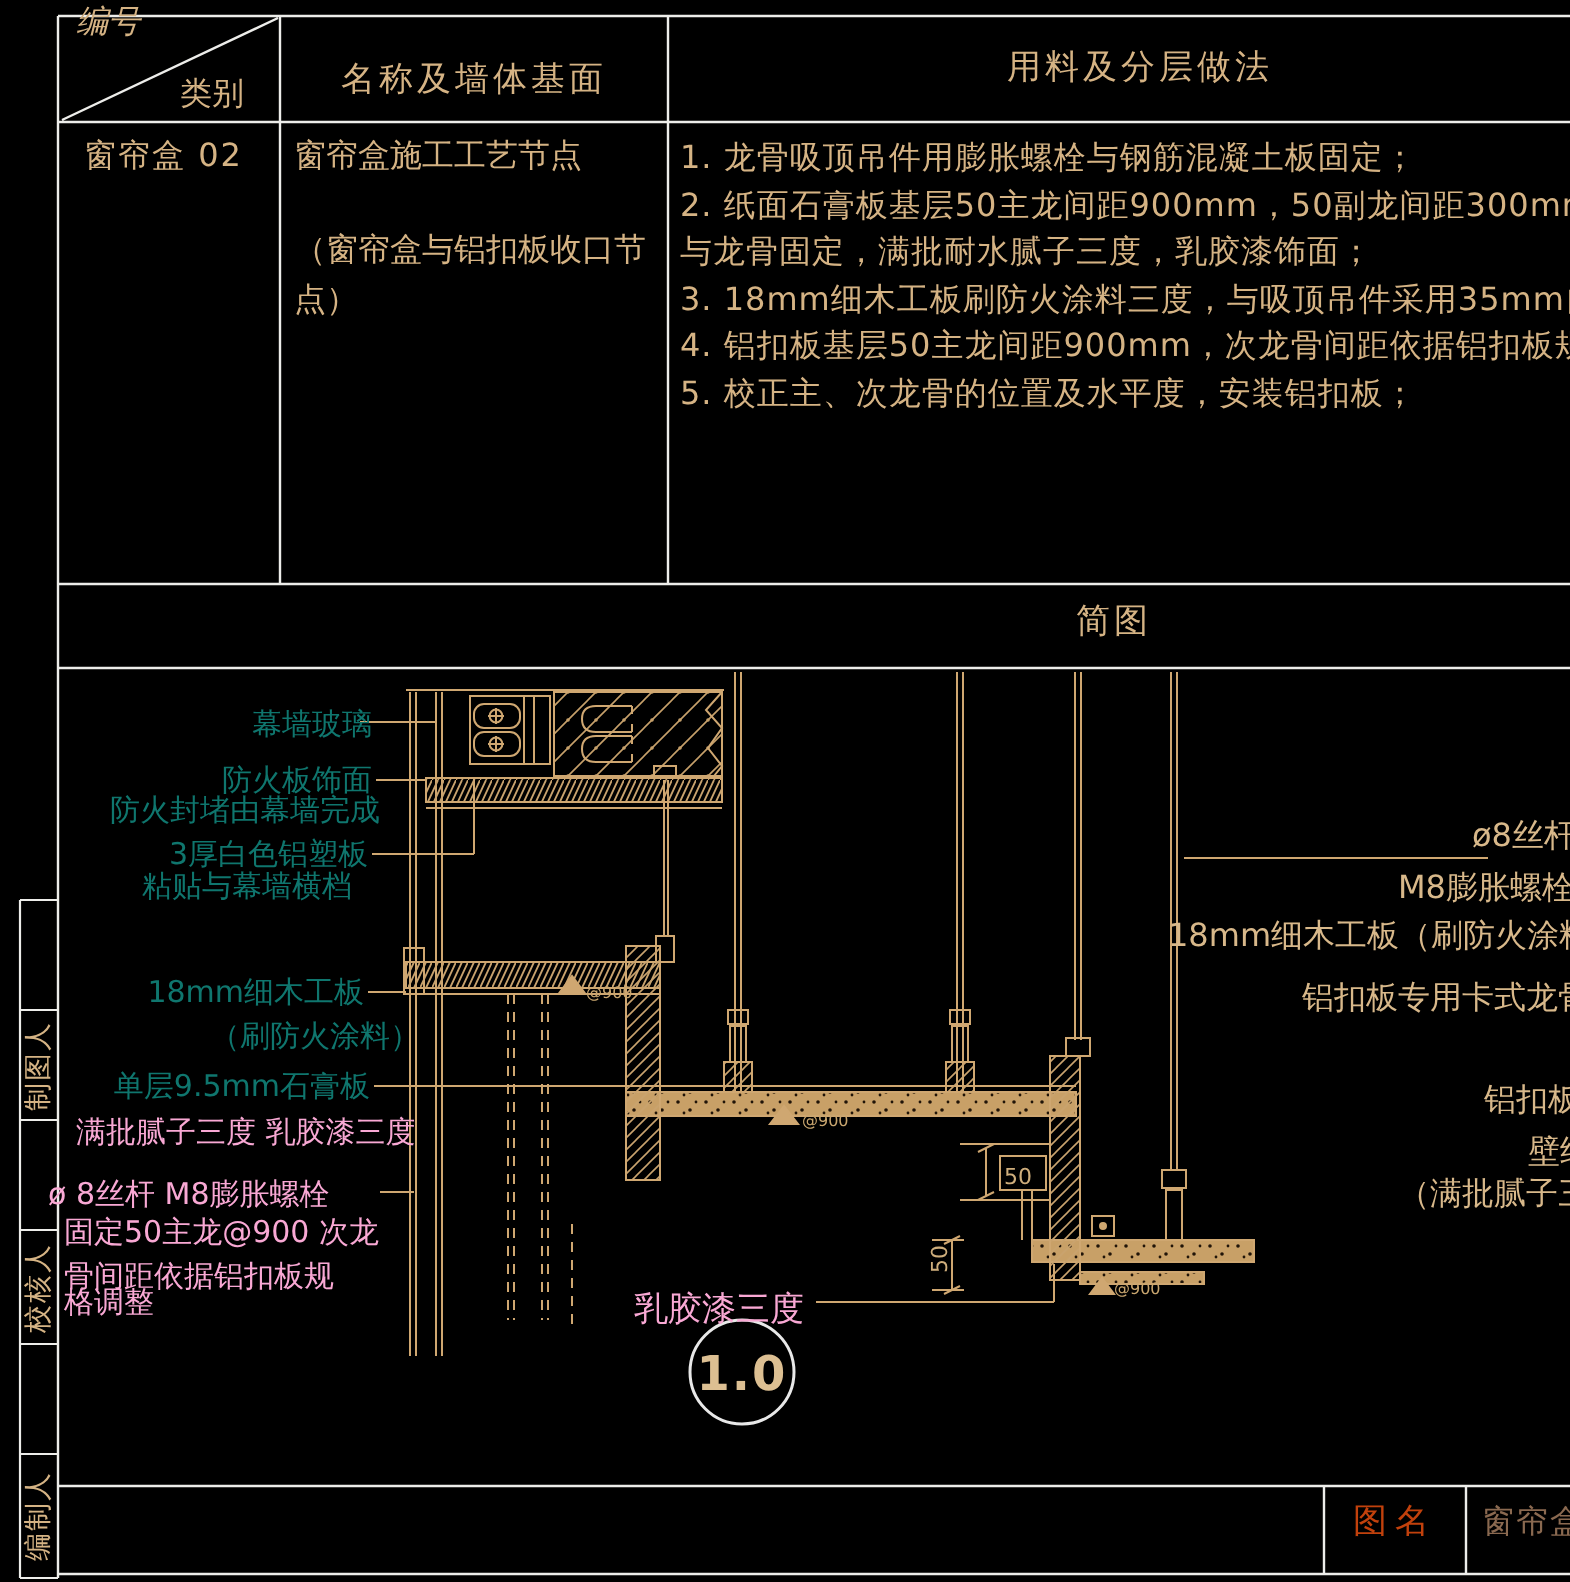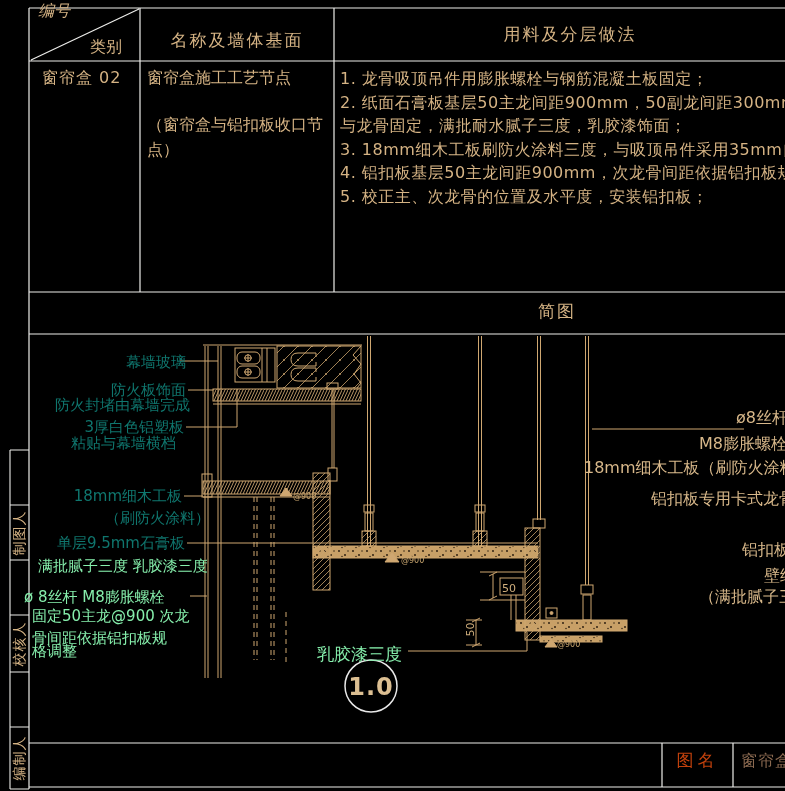--- a/index.html
+++ b/index.html
@@ -4,21 +4,21 @@
 <style>
   html,body{margin:0;padding:0;background:#000;}
   #sheet{position:relative;width:785px;height:791px;background:#000;overflow:hidden;
          font-family:"DejaVu Sans",sans-serif;color:#d5b384;}
   #sheet *{box-sizing:border-box;}
   svg{position:absolute;left:0;top:0;}
   .txt{position:absolute;white-space:nowrap;color:#d5b384;font-size:16px;line-height:1.15;}
   .hdr{font-size:17px;letter-spacing:2px;text-align:center;}
   .steps .txt{font-size:16px;letter-spacing:0.5px;}
   .lblL{position:absolute;white-space:nowrap;color:#0f766e;font-size:15px;text-align:right;}
-  .lblF{position:absolute;white-space:nowrap;color:#86efac;font-size:15px;}
+  .lblF{position:absolute;white-space:nowrap;color:#f9a8d4;font-size:15px;}
   .lblR{position:absolute;white-space:nowrap;color:#d8b88a;font-size:16px;}
   .tiny{position:absolute;white-space:nowrap;color:#c9a66f;font-size:8px;}
   .dim{position:absolute;white-space:nowrap;color:#cfae7c;font-size:11px;}
   .side-cell{position:absolute;left:10px;width:19px;display:flex;align-items:center;justify-content:center;}
   .side-cell span{transform:rotate(-90deg);white-space:nowrap;font-size:14px;color:#d5b384;letter-spacing:1px;}
   .bubble-txt{position:absolute;left:345px;top:673px;width:52px;text-align:center;
               font-size:24px;font-weight:bold;color:#dcbf92;letter-spacing:1px;}
   .tb-gray{position:absolute;color:#c2410c;font-size:17px;letter-spacing:4px;}
   .tb-brown{position:absolute;color:#8a6950;font-size:16px;white-space:nowrap;letter-spacing:1px;}
 </style>

